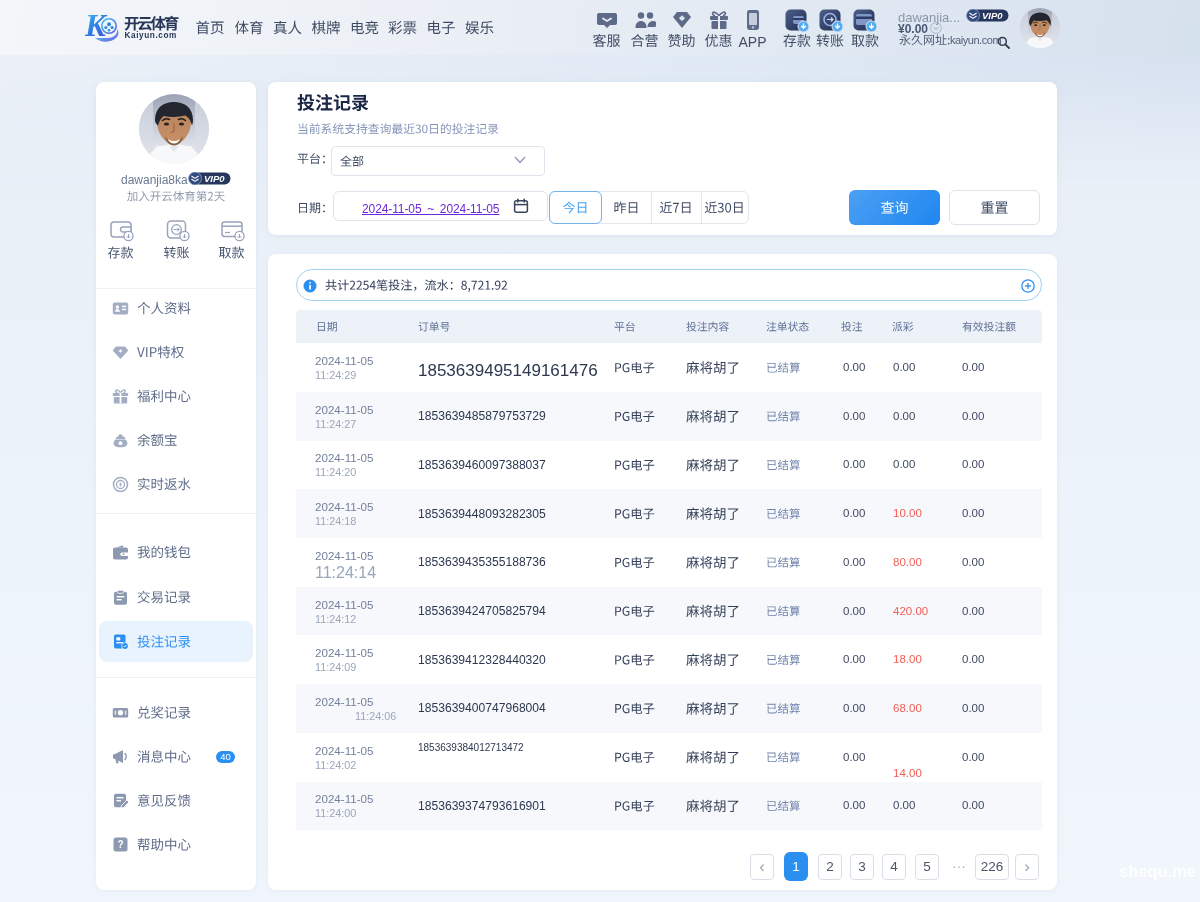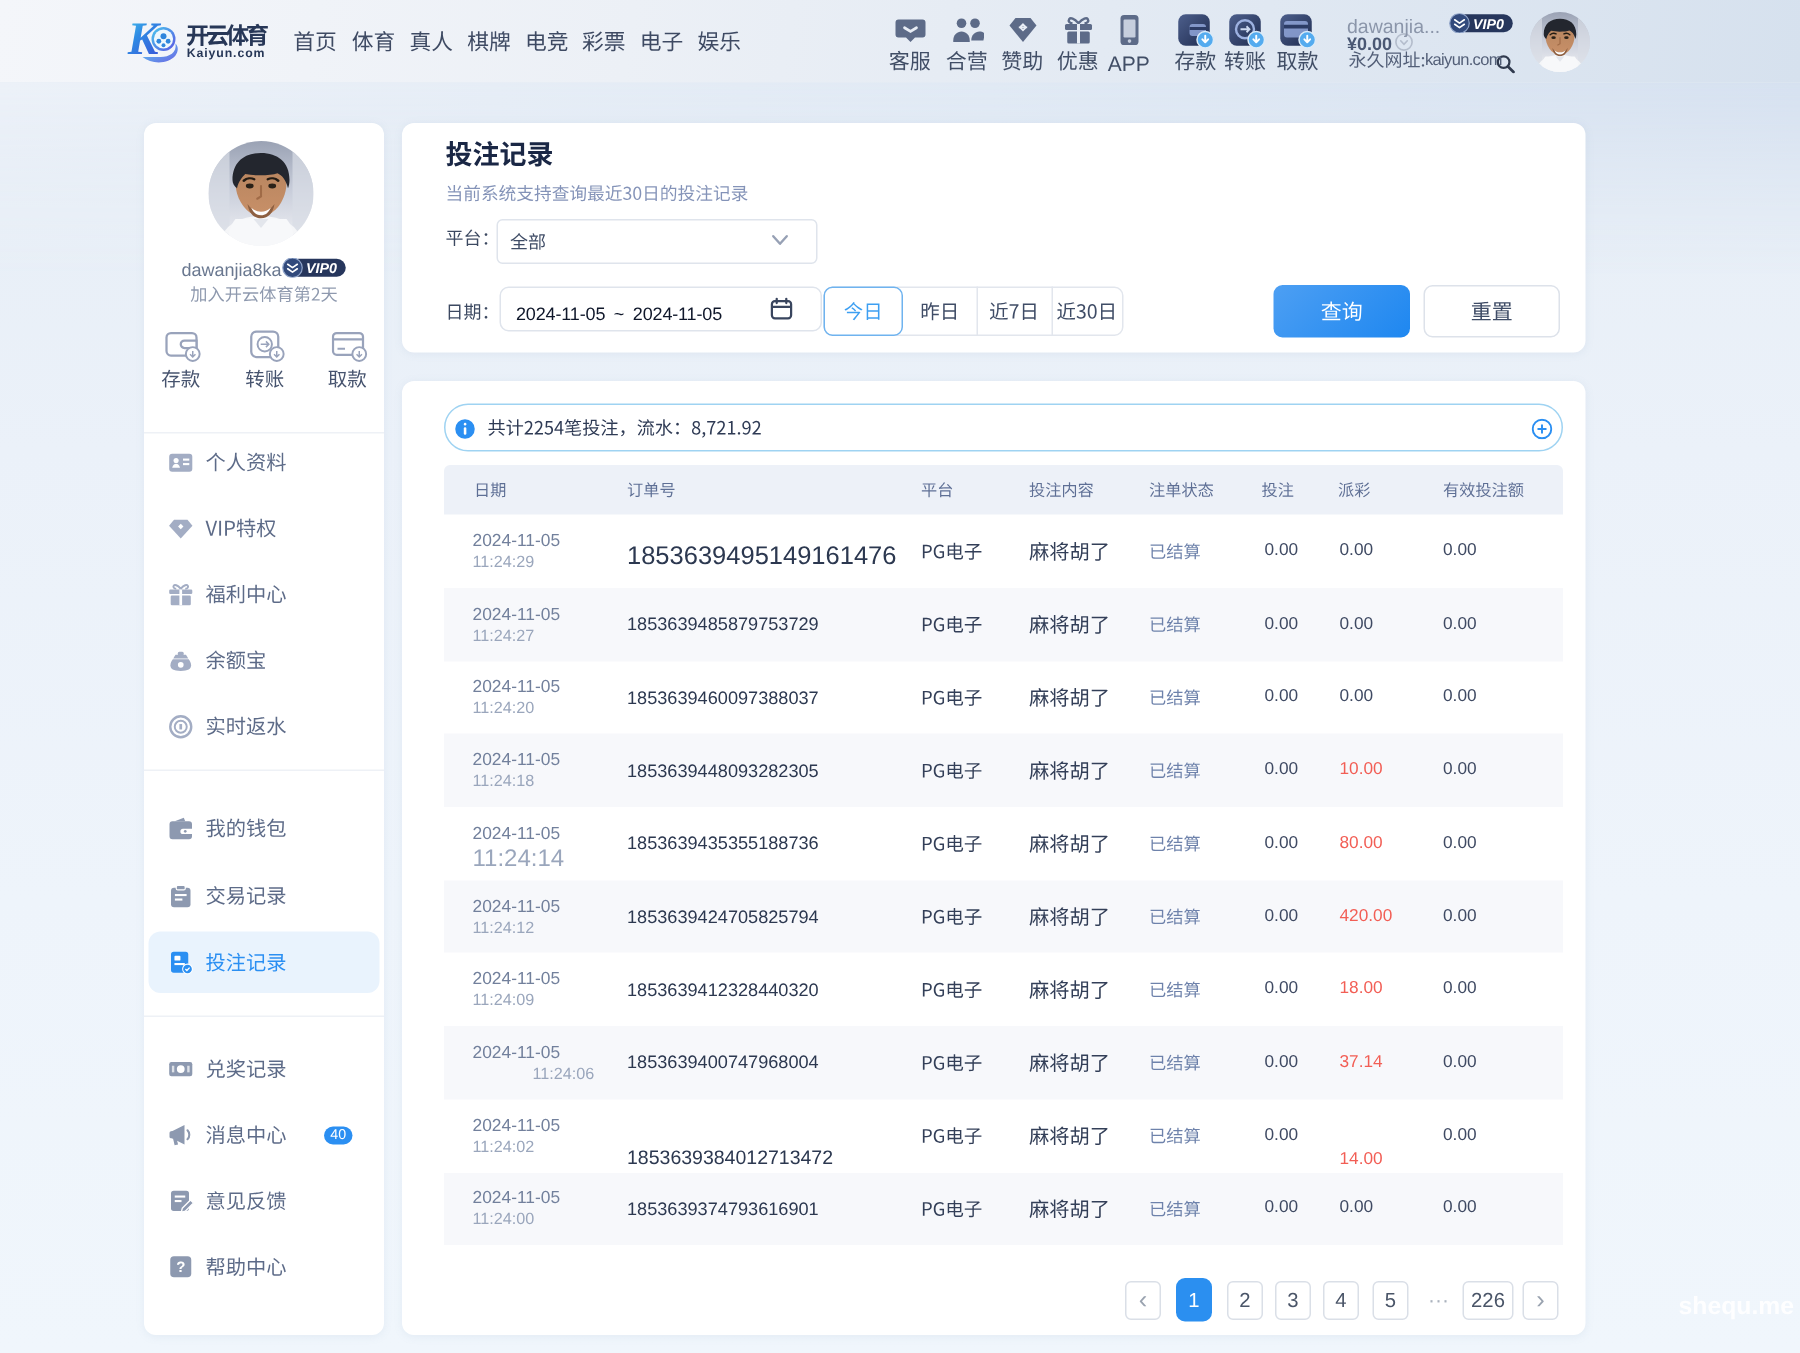--- a/index.html
+++ b/index.html
@@ -18,21 +18,21 @@
 <div class="hfade"></div>
 <div class="card" style="left:96px;top:82px;width:160px;height:808px"></div>
 <div class="card" style="left:268px;top:82px;width:789px;height:153px"></div>
 <div class="card" style="left:268px;top:254px;width:789px;height:636px"></div>
 <div class="lat" style="left:124.5px;top:30.5px;font-size:8.2px;color:#273757;font-weight:700;letter-spacing:0.6px;">Kaiyun.com</div>
 <div class="lat" style="left:752.5px;top:33.5px;font-size:14px;color:#414e66;font-weight:400;transform:translateX(-50%);">APP</div>
 <div class="lat" style="left:898px;top:9.5px;font-size:13px;color:#8b96aa;font-weight:400;">dawanjia...</div>
 <div class="lat" style="left:898px;top:22px;font-size:12px;color:#4a5874;font-weight:700;">¥0.00</div>
 <div class="lat" style="left:950px;top:33.8px;font-size:11px;color:#535f78;font-weight:400;letter-spacing:-0.45px;">kaiyun.com</div>
 <div class="lat" style="left:121px;top:172.5px;font-size:12px;color:#6a7890;font-weight:400;">dawanjia8ka</div>
-<div class="lat" style="left:344px;top:202px;font-size:12px;color:#0f172a;font-weight:400;letter-spacing:-0.1px;word-spacing:2.5px;">2024-11-05 ~ 2024-11-05</div>
+<div class="lat" style="left:362px;top:202px;font-size:12px;color:#6d28d9;font-weight:400;letter-spacing:-0.1px;word-spacing:2.5px;text-decoration:underline;">2024-11-05 ~ 2024-11-05</div>
 <div class="abs" style="left:296px;top:391.9px;width:746px;height:48.7px;background:#f7f8fb"></div>
 <div class="abs" style="left:296px;top:489.3px;width:746px;height:48.7px;background:#f7f8fb"></div>
 <div class="abs" style="left:296px;top:586.7px;width:746px;height:48.7px;background:#f7f8fb"></div>
 <div class="abs" style="left:296px;top:684.1px;width:746px;height:48.7px;background:#f7f8fb"></div>
 <div class="abs" style="left:296px;top:781.5px;width:746px;height:48.7px;background:#f7f8fb"></div>
 <div class="lat" style="left:315px;top:354.05px;font-size:11.6px;color:#72809c;font-weight:400;">2024-11-05</div>
 <div class="lat" style="left:315px;top:369.05px;font-size:10.8px;color:#9aa6bc;font-weight:400;">11:24:29</div>
 <div class="lat" style="left:418px;top:360.55px;font-size:17px;color:#2c3850;font-weight:400;">1853639495149161476</div>
 <div class="lat" style="left:843px;top:361.05px;font-size:11.5px;color:#3f4a63;font-weight:400;">0.00</div>
 <div class="lat" style="left:893px;top:361.05px;font-size:11.5px;color:#3f4a63;font-weight:400;">0.00</div>
@@ -70,25 +70,25 @@
 <div class="lat" style="left:315px;top:646.2500000000001px;font-size:11.6px;color:#72809c;font-weight:400;">2024-11-05</div>
 <div class="lat" style="left:315px;top:661.2500000000001px;font-size:10.8px;color:#9aa6bc;font-weight:400;">11:24:09</div>
 <div class="lat" style="left:418px;top:652.7500000000001px;font-size:12.1px;color:#2c3850;font-weight:400;">1853639412328440320</div>
 <div class="lat" style="left:843px;top:653.2500000000001px;font-size:11.5px;color:#3f4a63;font-weight:400;">0.00</div>
 <div class="lat" style="left:893px;top:653.2500000000001px;font-size:11.5px;color:#f25e55;font-weight:400;">18.00</div>
 <div class="lat" style="left:962px;top:653.2500000000001px;font-size:11.5px;color:#3f4a63;font-weight:400;">0.00</div>
 <div class="lat" style="left:315px;top:694.95px;font-size:11.6px;color:#72809c;font-weight:400;">2024-11-05</div>
 <div class="lat" style="left:315px;top:709.95px;font-size:10.8px;color:#9aa6bc;font-weight:400;margin-left:40px;">11:24:06</div>
 <div class="lat" style="left:418px;top:701.45px;font-size:12.1px;color:#2c3850;font-weight:400;">1853639400747968004</div>
 <div class="lat" style="left:843px;top:701.95px;font-size:11.5px;color:#3f4a63;font-weight:400;">0.00</div>
-<div class="lat" style="left:893px;top:701.95px;font-size:11.5px;color:#f25e55;font-weight:400;">37.14</div>
+<div class="lat" style="left:893px;top:701.95px;font-size:11.5px;color:#f25e55;font-weight:400;">68.00</div>
 <div class="lat" style="left:962px;top:701.95px;font-size:11.5px;color:#3f4a63;font-weight:400;">0.00</div>
 <div class="lat" style="left:315px;top:743.65px;font-size:11.6px;color:#72809c;font-weight:400;">2024-11-05</div>
 <div class="lat" style="left:315px;top:758.65px;font-size:10.8px;color:#9aa6bc;font-weight:400;">11:24:02</div>
-<div class="lat" style="left:418px;top:764px;font-size:13px;color:#2c3850;font-weight:400;text-align:right;">1853639384012713472</div>
+<div class="lat" style="left:418px;top:742px;font-size:10px;color:#2c3850;font-weight:400;text-align:right;">1853639384012713472</div>
 <div class="lat" style="left:843px;top:750.65px;font-size:11.5px;color:#3f4a63;font-weight:400;">0.00</div>
 <div class="lat" style="left:893px;top:750.65px;font-size:11.5px;color:#f25e55;font-weight:400;margin-top:16px;">14.00</div>
 <div class="lat" style="left:962px;top:750.65px;font-size:11.5px;color:#3f4a63;font-weight:400;">0.00</div>
 <div class="lat" style="left:315px;top:792.35px;font-size:11.6px;color:#72809c;font-weight:400;">2024-11-05</div>
 <div class="lat" style="left:315px;top:807.35px;font-size:10.8px;color:#9aa6bc;font-weight:400;">11:24:00</div>
 <div class="lat" style="left:418px;top:798.85px;font-size:12.1px;color:#2c3850;font-weight:400;">1853639374793616901</div>
 <div class="lat" style="left:843px;top:799.35px;font-size:11.5px;color:#3f4a63;font-weight:400;">0.00</div>
 <div class="lat" style="left:893px;top:799.35px;font-size:11.5px;color:#3f4a63;font-weight:400;">0.00</div>
 <div class="lat" style="left:962px;top:799.35px;font-size:11.5px;color:#3f4a63;font-weight:400;">0.00</div>
 <div class="abs" style="left:750px;top:854px;width:24px;height:26px;background:#fff;border:1px solid #dadfe7;border-radius:4px;color:#9aa3b0;font-size:17px;text-align:center;line-height:24px">‹</div>

